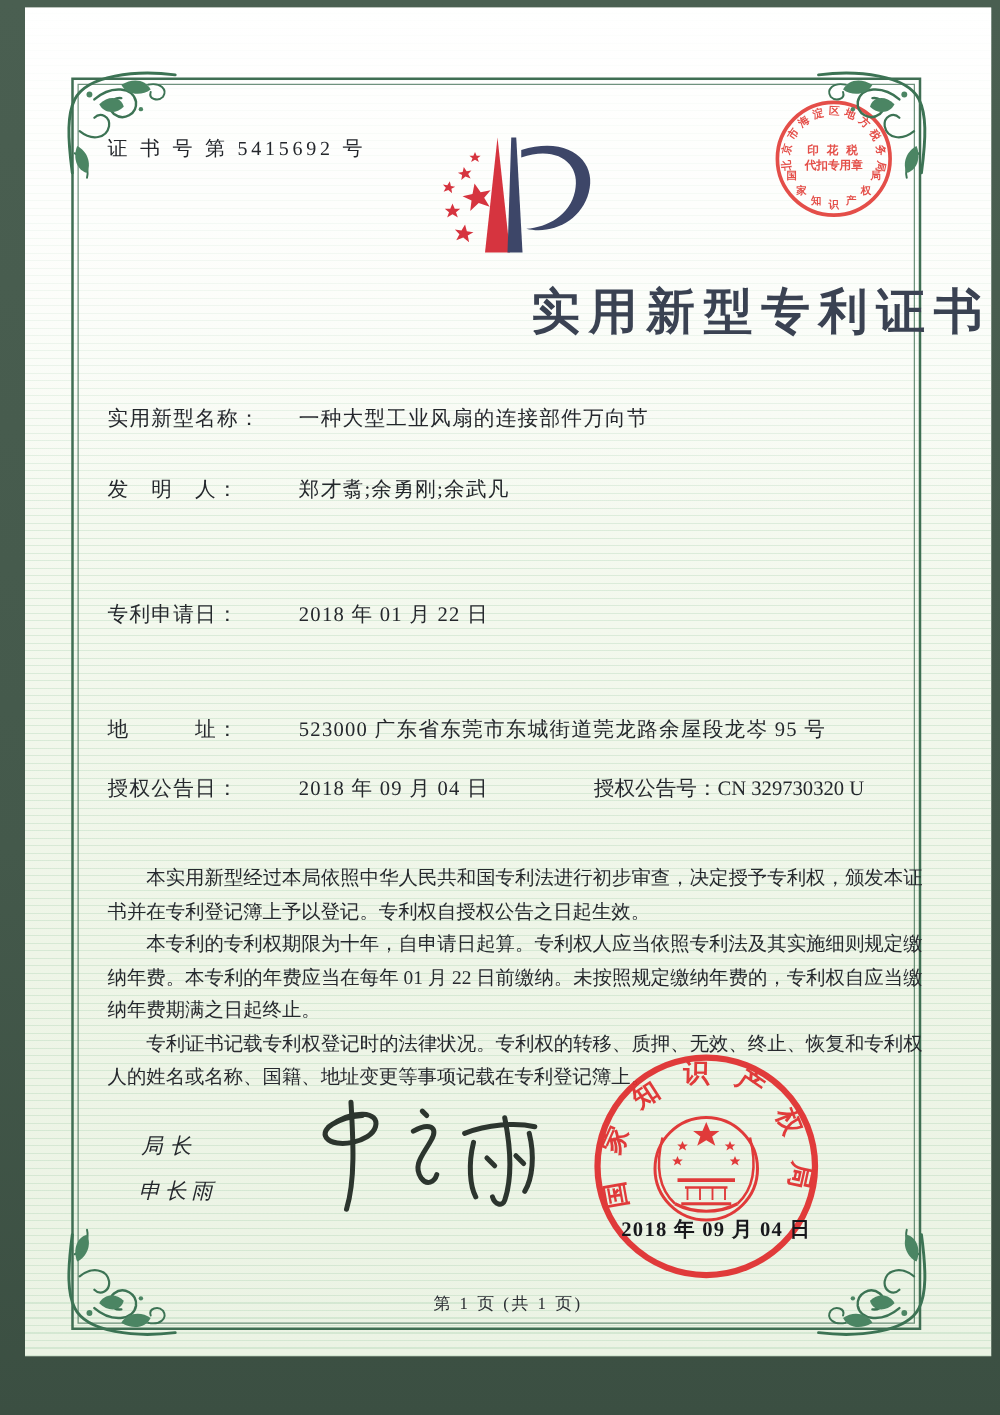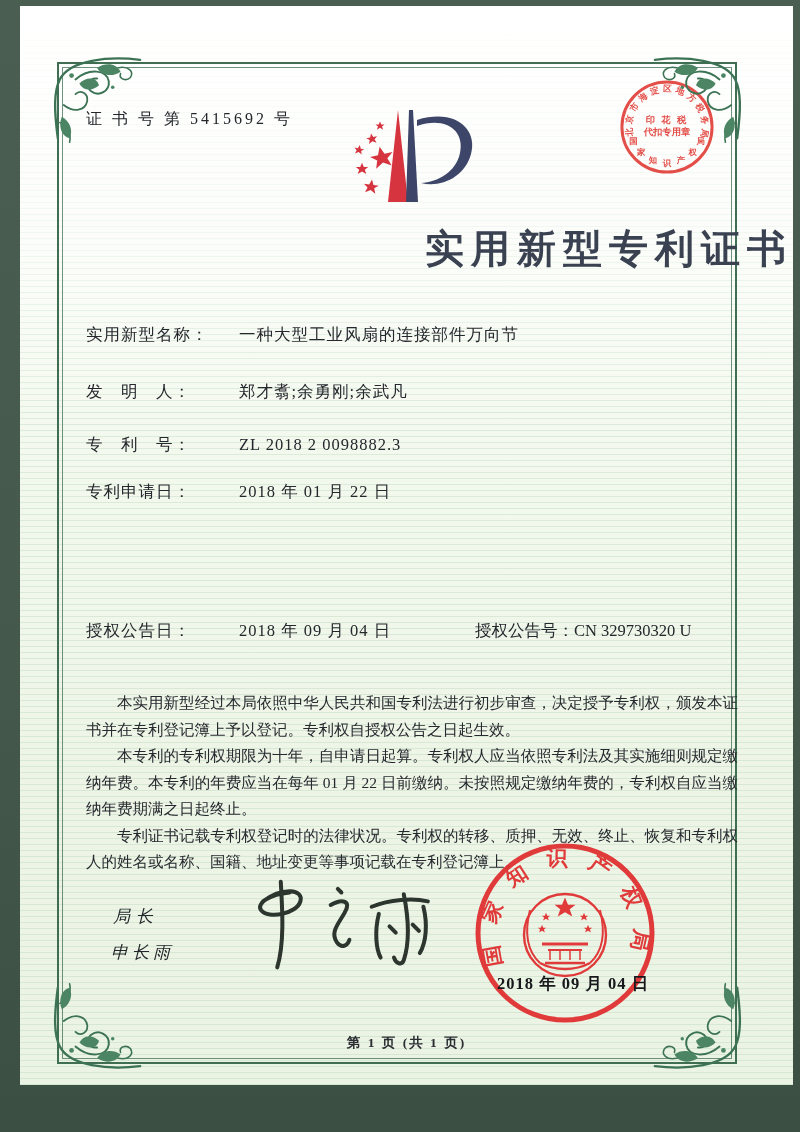--- a/index.html
+++ b/index.html
@@ -55,21 +55,21 @@
   }
   .paragraphs p{margin:0;text-indent:2em;}
 
   .sig-title{position:absolute;left:93px;top:899px;font-size:17px;letter-spacing:6px;color:#23262b;font-style:italic;}
   .sig-name{position:absolute;left:91px;top:935px;font-size:17px;letter-spacing:4px;color:#23262b;font-style:italic;}
   .signature-svg{position:absolute;left:218px;top:856px;width:205px;height:118px;}
 
   .seal{position:absolute;left:450px;top:832px;width:190px;height:190px;opacity:.93;}
   .seal-date{position:absolute;left:477px;top:967px;font-size:16.5px;font-weight:700;letter-spacing:1px;color:#17181c;z-index:6;}
 
-  .footer{position:absolute;left:0;top:1028px;width:100%;text-align:center;font-size:13.5px;letter-spacing:2px;color:#2a2d32;font-weight:bold;}
+  .footer{position:absolute;left:0;top:1028px;width:100%;text-align:center;font-size:13.5px;letter-spacing:2px;color:#2a2d32;}
 </style>
 </head>
 <body>
 
 <div class="page">
 
   <div class="frame"></div>
 
   <svg class="ornament orn-tl" viewBox="0 0 100 100">
     <g stroke="#3c7354" fill="none" stroke-linecap="round">
@@ -189,25 +189,25 @@
     </svg>
 
     <div class="title">实用新型专利证书</div>
 
     <div class="field-row" style="top:318px">
       <span class="flabel">实用新型名称：</span><span class="fvalue">一种大型工业风扇的连接部件万向节</span>
     </div>
     <div class="field-row" style="top:375px">
       <span class="flabel">发　明　人：</span><span class="fvalue">郑才翥;余勇刚;余武凡</span>
     </div>
-    <div class="field-row" style="top:428px">
-      <span class="flabel">专　利　号：</span><span class="fvalue">ZL 2018 2 0098882.3</span>
-    </div>
     <div class="field-row" style="top:475px">
       <span class="flabel">专利申请日：</span><span class="fvalue">2018 年 01 月 22 日</span>
+    </div>
+    <div class="field-row" style="top:567px">
+      <span class="flabel">地　　　址：</span><span class="fvalue">523000 广东省东莞市东城街道莞龙路余屋段龙岑 95 号</span>
     </div>
     <div class="field-row" style="top:614px">
       <span class="flabel">授权公告日：</span><span class="fvalue">2018 年 09 月 04 日</span>
     </div>
     <div class="grant-no">
       <span>授权公告号：</span><span>CN 329730320 U</span>
     </div>
 
     <div class="paragraphs">
       <p>本实用新型经过本局依照中华人民共和国专利法进行初步审查，决定授予专利权，颁发本证书并在专利登记簿上予以登记。专利权自授权公告之日起生效。</p>

